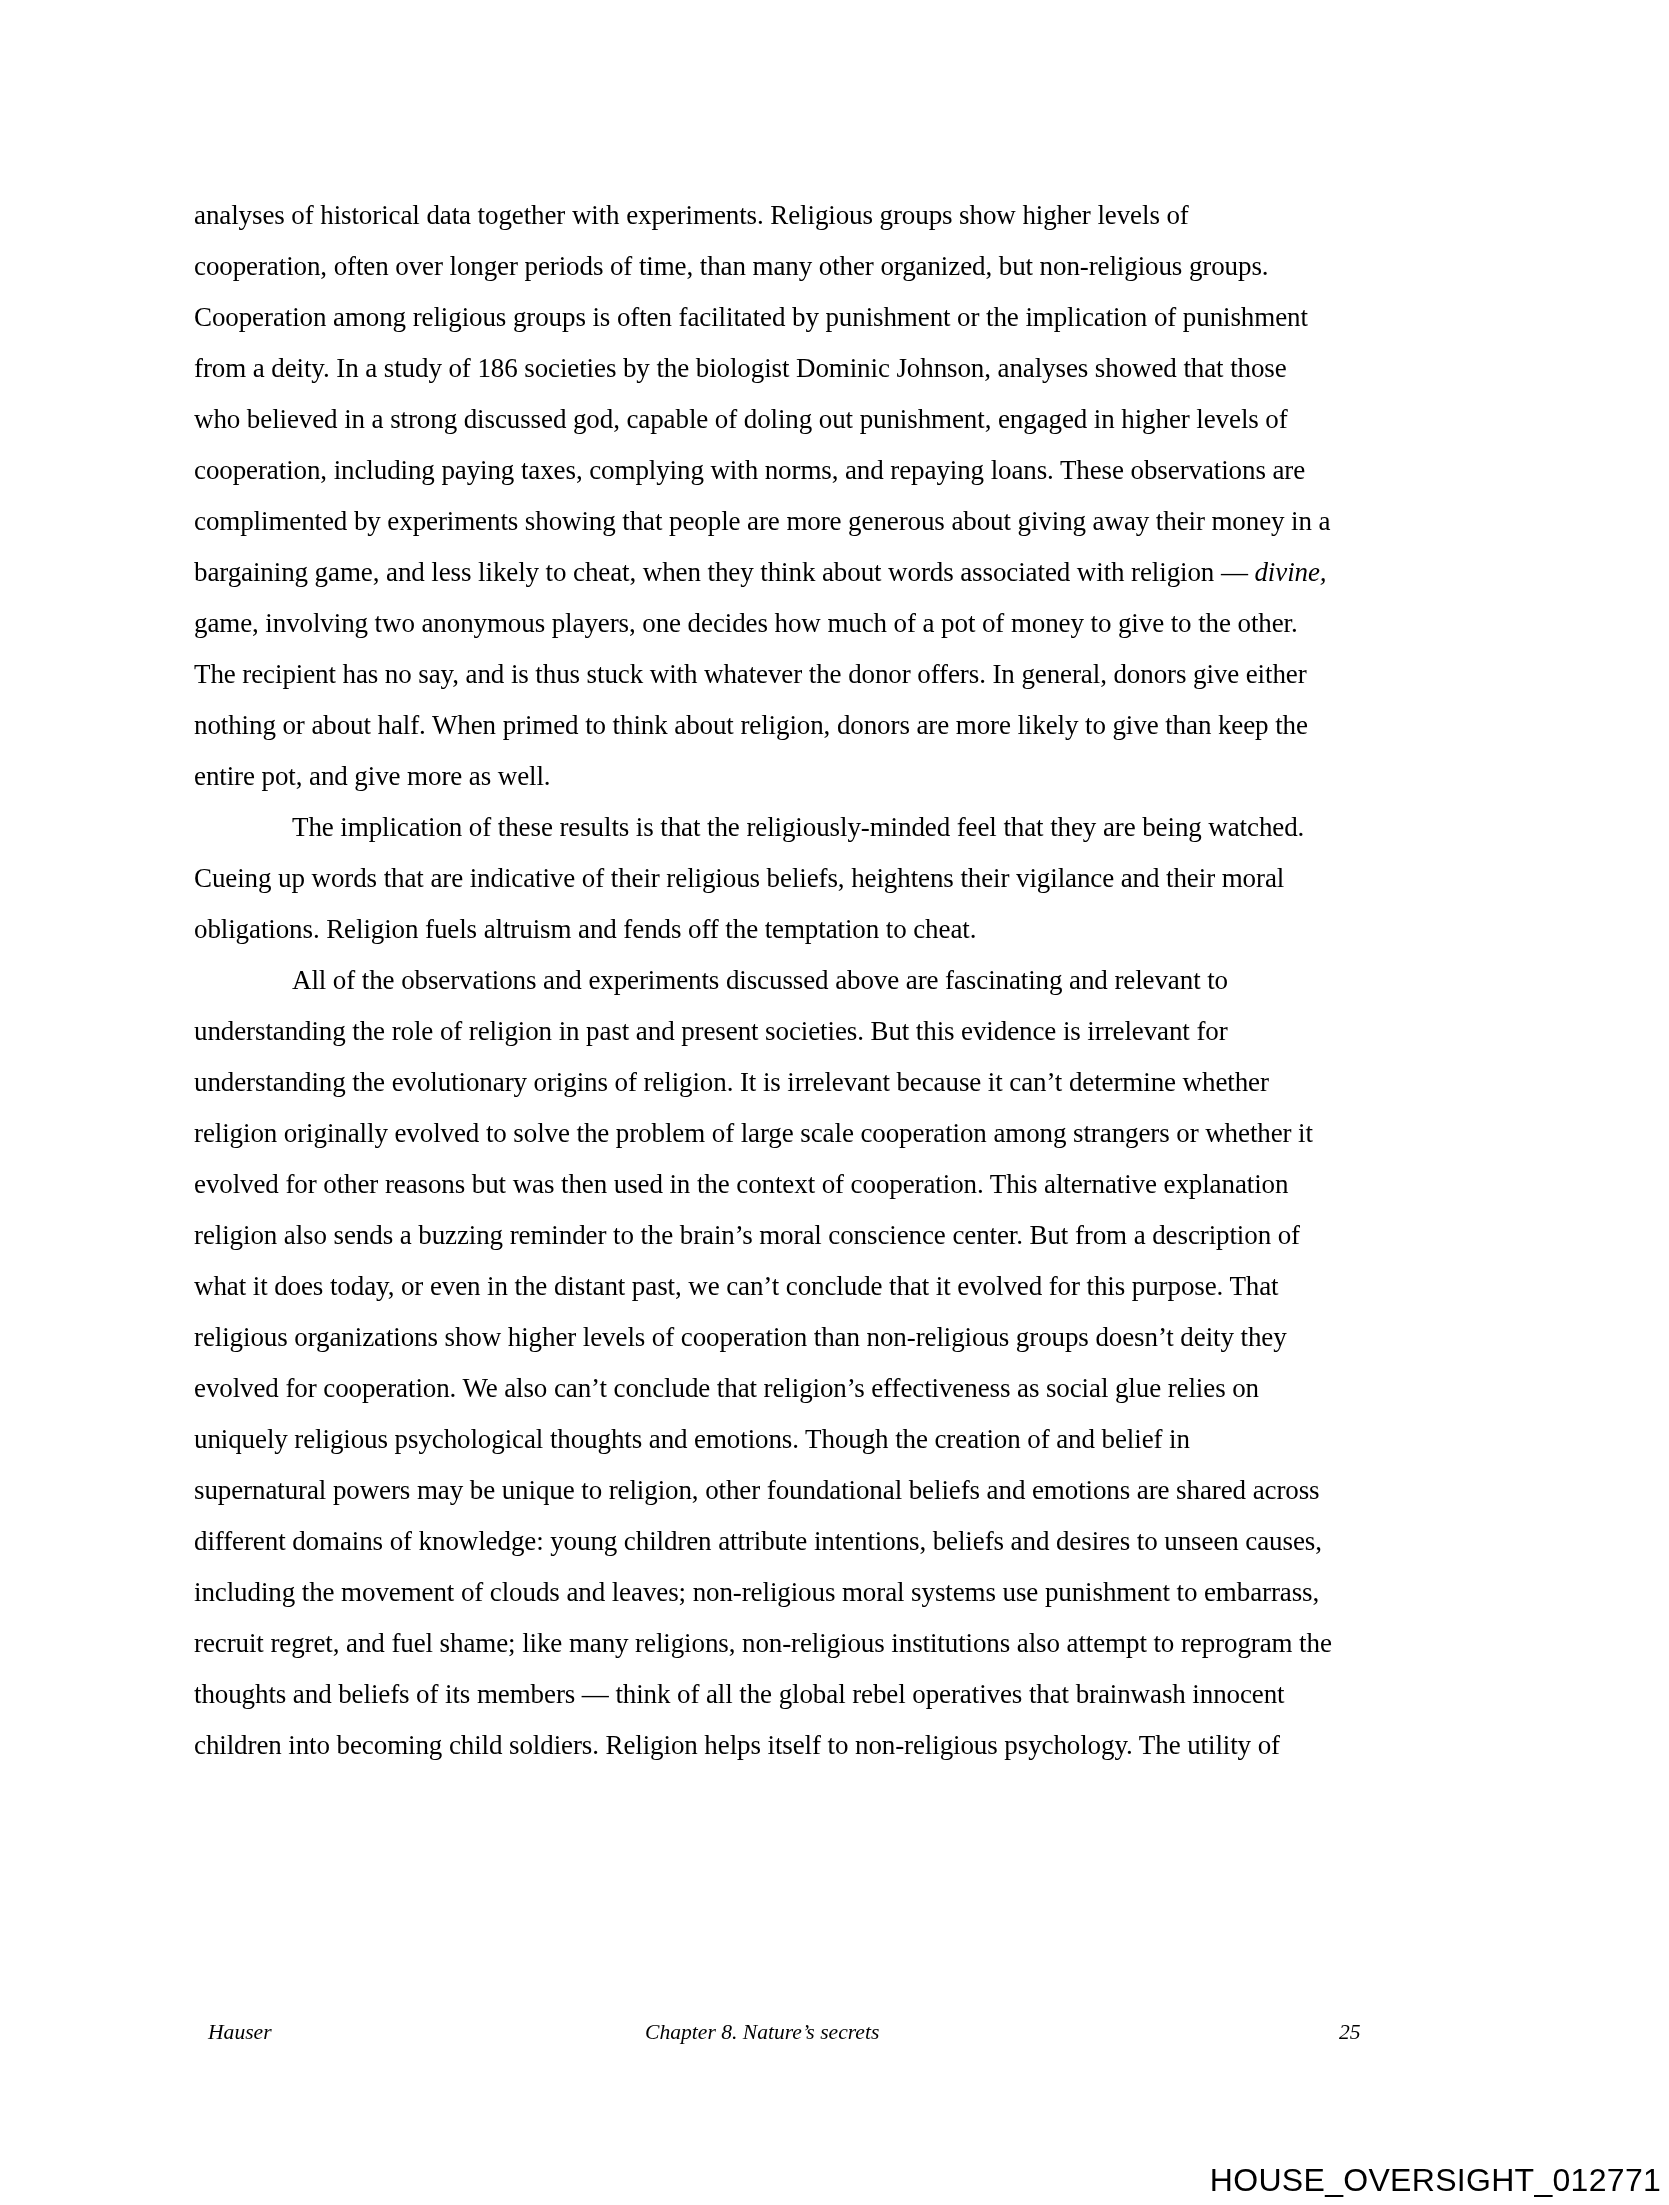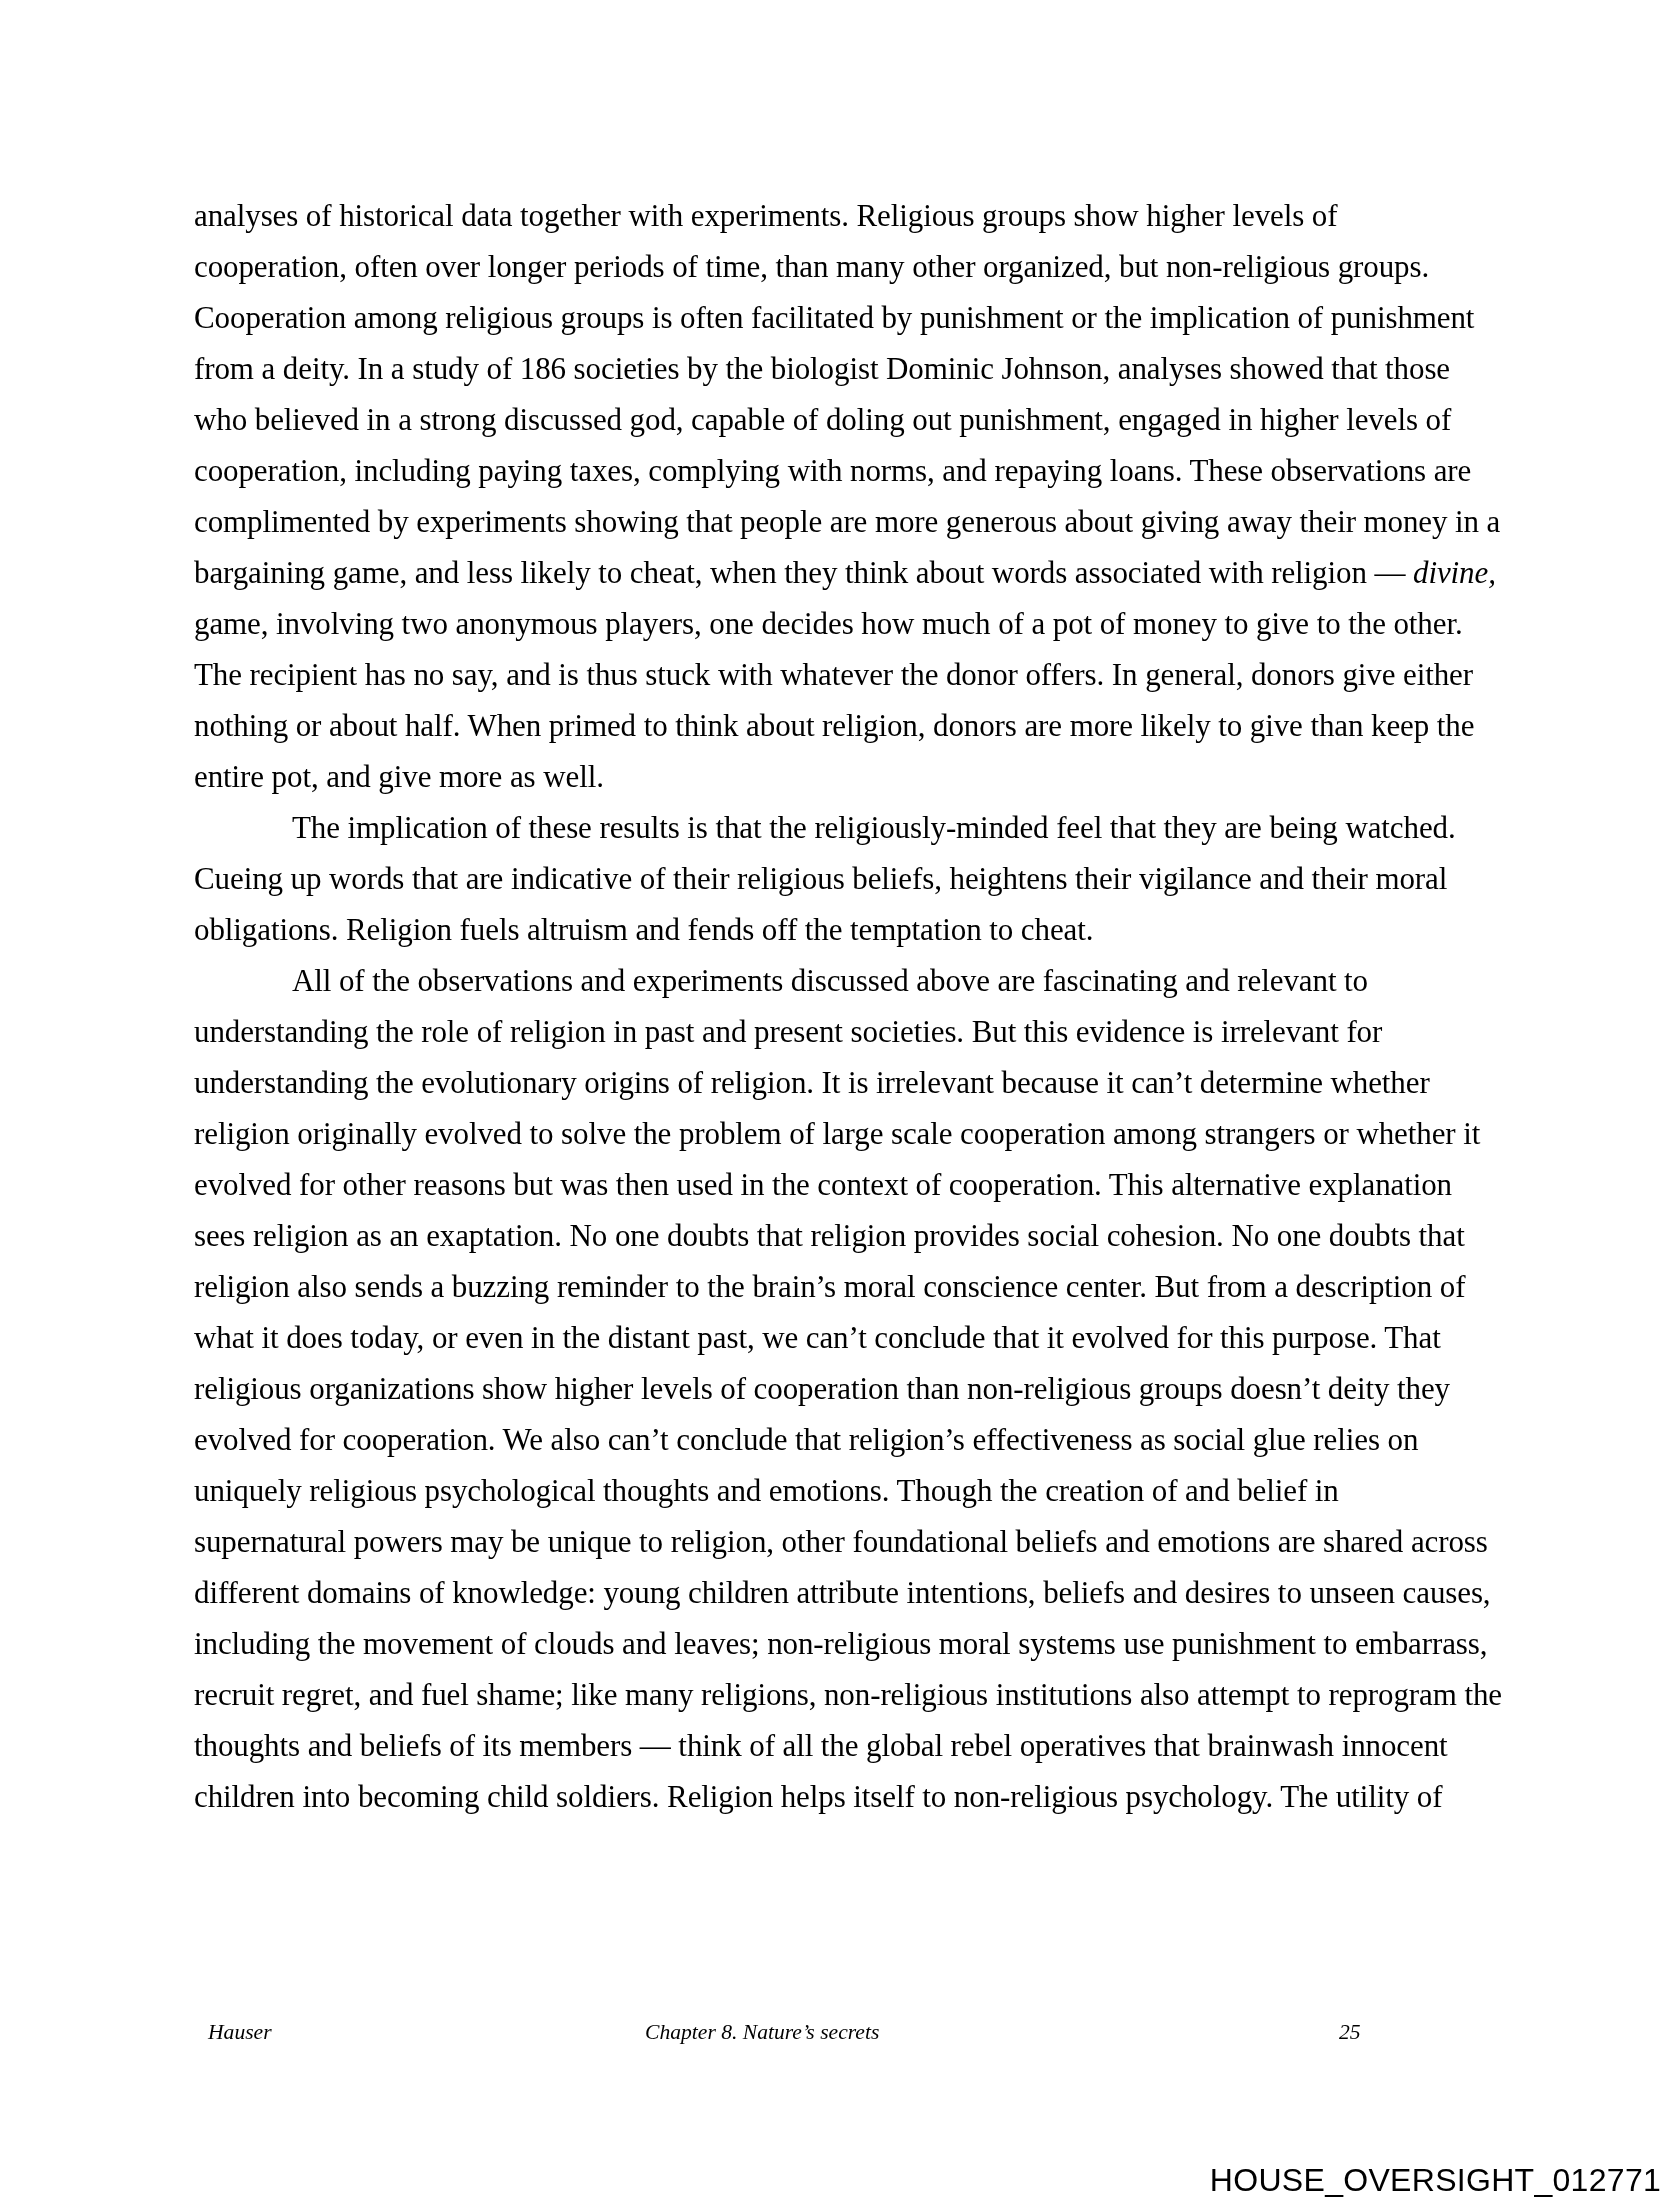--- a/index.html
+++ b/index.html
@@ -18,21 +18,21 @@
   .page-body {
     position: absolute;
     left: 194px;
     top: 190px;
     width: 1283px;
   }
   .line {
     display: block;
     height: 51px;
     line-height: 51px;
-    font-size: 31px;
+    font-size: 27px;
     white-space: nowrap;
     letter-spacing: -0.1px;
   }
   .indent {
     padding-left: 98px;
   }
   .it { font-style: italic; }
   .footer {
     position: absolute;
     top: 2019px;
@@ -80,21 +80,20 @@
     <span class="line">Cueing up words that are indicative of their religious beliefs, heightens their vigilance and their moral</span>
     <span class="line">obligations. Religion fuels altruism and fends off the temptation to cheat.</span>
   </div>
 
   <div>
     <span class="line indent">All of the observations and experiments discussed above are fascinating and relevant to</span>
     <span class="line">understanding the role of religion in past and present societies. But this evidence is irrelevant for</span>
     <span class="line">understanding the evolutionary origins of religion.  It is irrelevant because it can’t determine whether</span>
     <span class="line">religion originally evolved to solve the problem of large scale cooperation among strangers or whether it</span>
     <span class="line">evolved for other reasons but was then used in the context of cooperation.  This alternative explanation</span>
-    <span class="line">sees religion as an exaptation. No one doubts that religion provides social cohesion.  No one doubts that</span>
     <span class="line">religion also sends a buzzing reminder to the brain’s moral conscience center. But from a description of</span>
     <span class="line">what it does today, or even in the distant past, we can’t conclude that it evolved for this purpose. That</span>
     <span class="line">religious organizations show higher levels of cooperation than non-religious groups doesn’t deity they</span>
     <span class="line">evolved for cooperation. We also can’t conclude that religion’s effectiveness as social glue relies on</span>
     <span class="line">uniquely religious psychological thoughts and emotions.  Though the creation of and belief in</span>
     <span class="line">supernatural powers may be unique to religion, other foundational beliefs and emotions are shared across</span>
     <span class="line">different domains of knowledge: young children attribute intentions, beliefs and desires to unseen causes,</span>
     <span class="line">including the movement of clouds and leaves; non-religious moral systems use punishment to embarrass,</span>
     <span class="line">recruit regret, and fuel shame; like many religions, non-religious institutions also attempt to reprogram the</span>
     <span class="line">thoughts and beliefs of its members — think of all the global rebel operatives that brainwash innocent</span>

